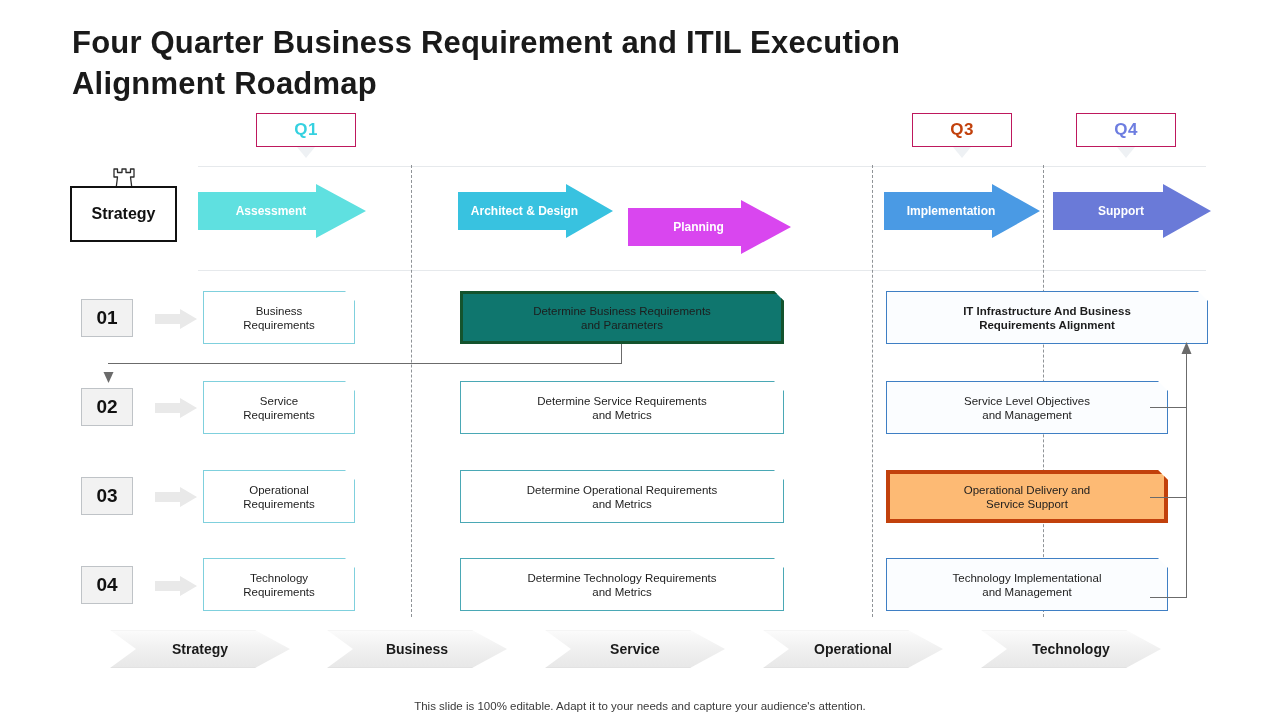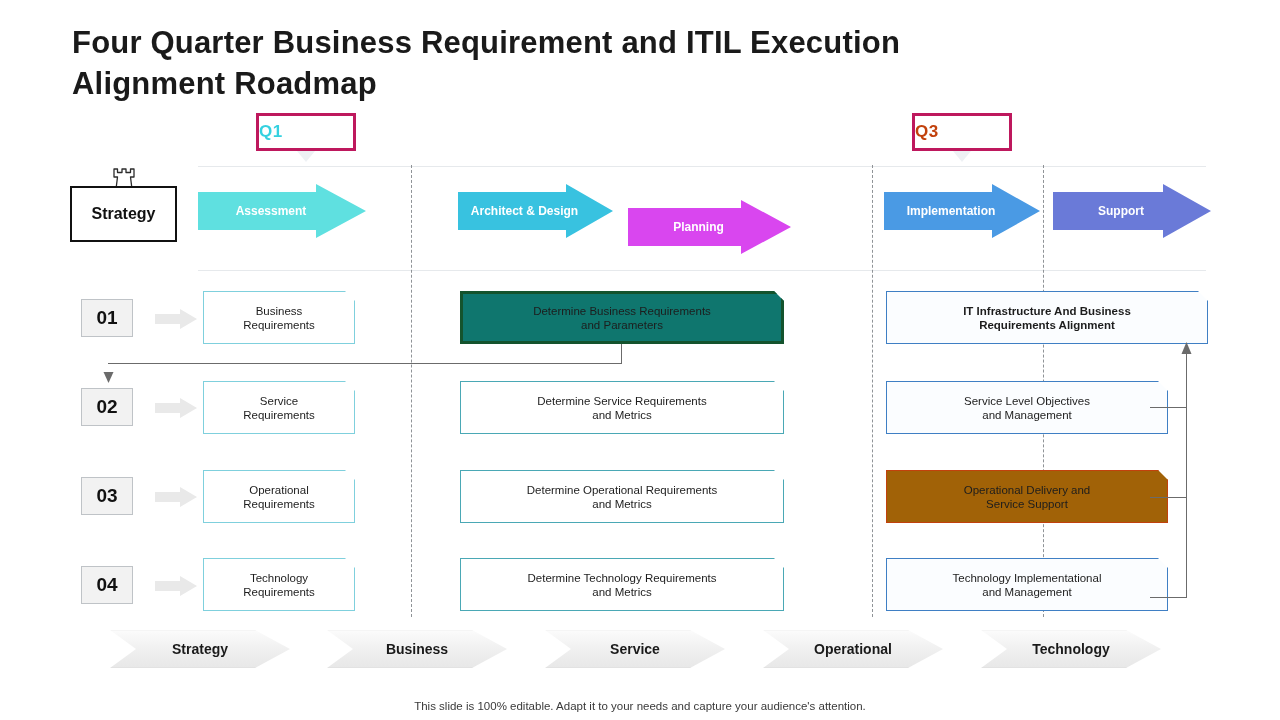--- a/index.html
+++ b/index.html
@@ -14,22 +14,22 @@
 
   
   #title{
     left:72px;top:22px;width:980px;
     font-size:31px;line-height:41px;font-weight:bold;color:#1a1a1a;
     letter-spacing:.2px;
   }
 
   
   .qchip{
-    height:32px;border:3px solid #be185d;background:#ffffff;
-    display:flex;align-items:center;justify-content:flex-start;
+    height:32px;border:1px solid #be185d;background:#ffffff;
+    display:flex;align-items:center;justify-content:center;
     font-size:17px;font-weight:bold;letter-spacing:.5px;
   }
   .qtail{
     width:0;height:0;border-left:9px solid transparent;border-right:9px solid transparent;
     border-top:11px solid #eef1f4;
   }
   .qtailwrap{display:flex;justify-content:center;}
 
   
   .hrule{height:1px;background:#e6e9ec;}
@@ -103,20 +103,28 @@
 
   <div class="abs" style="left:912px;top:113px;width:100px;">
     <div class="qchip">
       <span style="color:#c2410c">Q3</span>
     </div>
     <div class="qtailwrap">
         <div class="qtail"></div>
       </div>
   </div>
 
+  <div class="abs" style="left:1076px;top:113px;width:100px;">
+    <div class="qchip">
+      <span style="color:#6d7de0">Q4</span>
+    </div>
+    <div class="qtailwrap">
+        <div class="qtail"></div>
+      </div>
+  </div>
 
   <div class="abs hrule" style="left:198px;top:166px;width:1008px;"></div>
   <div class="abs hrule" style="left:198px;top:270px;width:1008px;"></div>
   <div class="abs hrule" style="left:72px;top:283px;width:1136px;height:0;"></div>
 
   <div class="abs vdash" style="left:411px;top:165px;height:452px;"></div>
   <div class="abs vdash" style="left:872px;top:165px;height:452px;"></div>
   <div class="abs vdash" style="left:1043px;top:165px;height:452px;"></div>
 
   <div class="abs" id="rook">
@@ -214,21 +222,21 @@
   <div class="abs cbox" style="left:203px;top:470px;width:152px;height:53px;border:1px solid #7fd0dd;background:#fff;
        clip-path:polygon(0 0,142px 0,152px 10px,152px 53px,0 53px);">
     <span style="white-space:pre-line">Operational
 Requirements</span>
   </div>
   <div class="abs cbox" style="left:460px;top:470px;width:324px;height:53px;border:1px solid #4aa8b5;background:#fff;
        clip-path:polygon(0 0,314px 0,324px 10px,324px 53px,0 53px);">
     <span style="white-space:pre-line">Determine Operational Requirements
 and Metrics</span>
   </div>
-  <div class="abs cbox" style="left:886px;top:470px;width:282px;height:53px;border:1px solid #c2410c;background:#a16207;
+  <div class="abs cbox" style="left:886px;top:470px;width:282px;height:53px;border:4px solid #c2410c;background:#fdba74;
        clip-path:polygon(0 0,272px 0,282px 10px,282px 53px,0 53px);">
     <span style="white-space:pre-line">Operational Delivery and
 Service Support</span>
   </div>
 
   <div class="abs numbox" style="left:81px;top:566px;">
     <span>04</span>
   </div>
   <div class="abs numarrow" style="left:155px;top:576px;">
     <svg viewBox="0 0 42 20" width="42" height="20">

